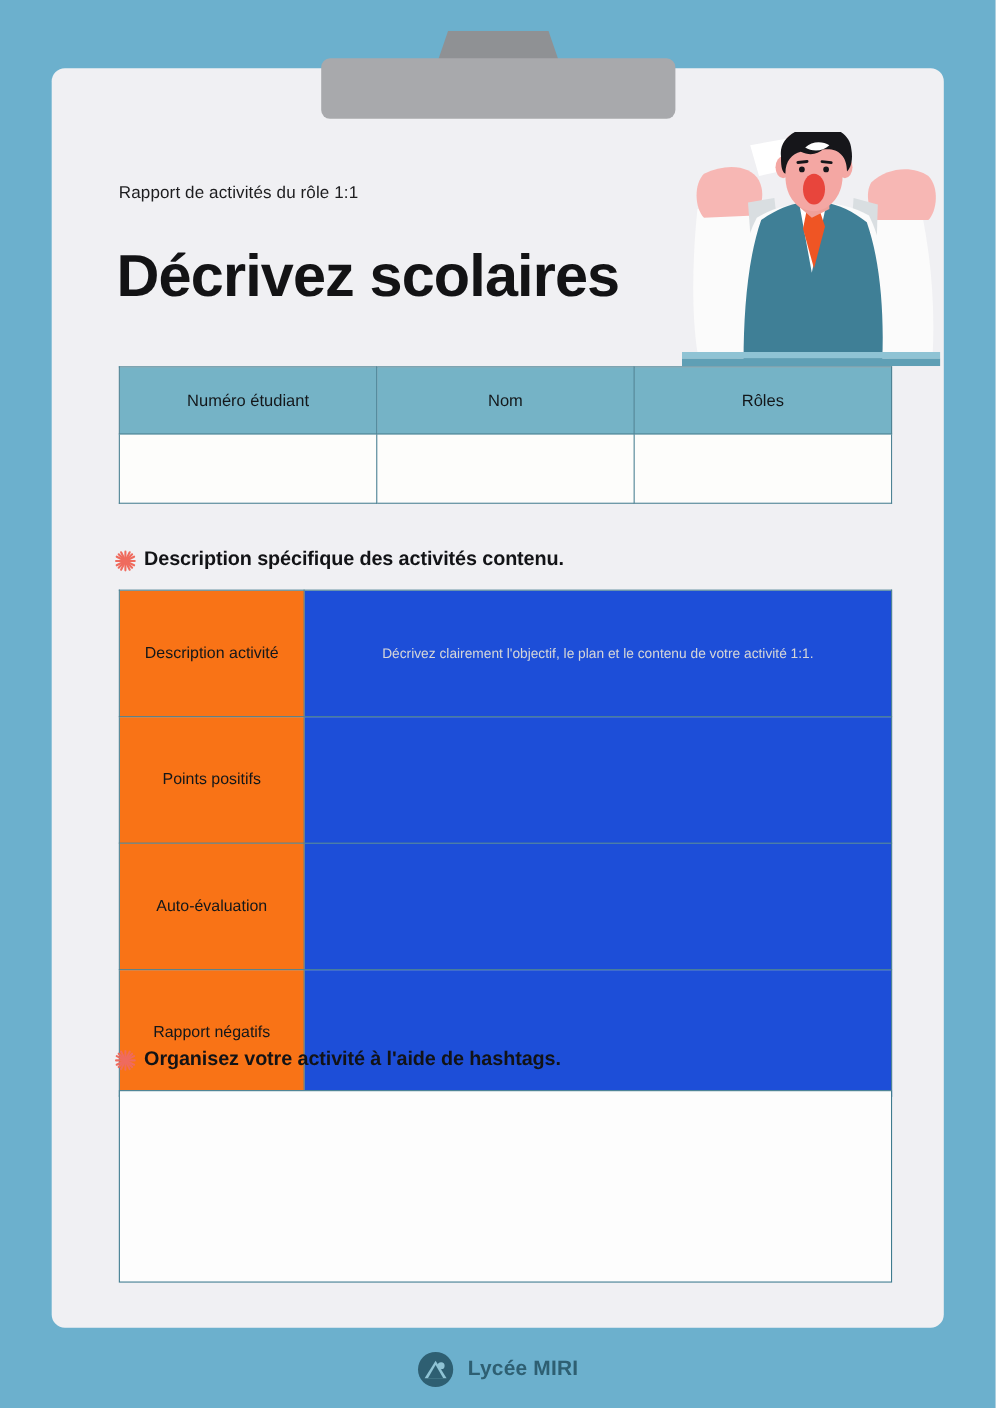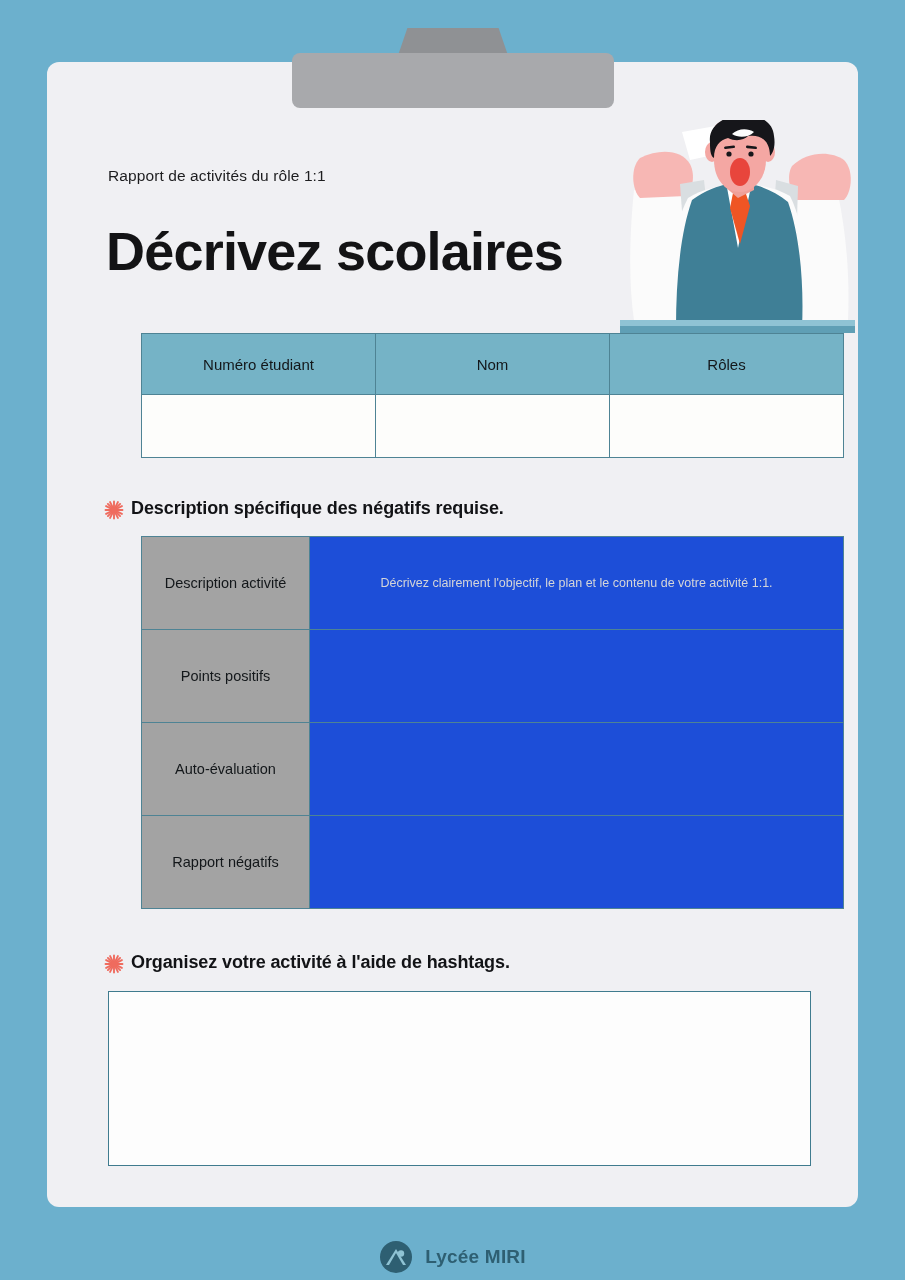--- a/index.html
+++ b/index.html
@@ -88,21 +88,20 @@
   }
   .illustration svg { display: block; }
 
   
   .tbl {
     position: absolute;
     border-collapse: collapse;
     table-layout: fixed;
     font-size: 14.5px;
     color: #15171a;
-    margin-left: 33px;
   }
   .tbl td, .tbl th {
     border: 1px solid #4e8394;
     font-weight: normal;
   }
 
   
   .tbl-student {
     left: 61px;
     top: 271px;
@@ -121,22 +120,22 @@
   }
 
   
   .tbl-desc {
     left: 61px;
     top: 474px;
     width: 703px;
   }
   .tbl-desc th {
     width: 168px;
-    height: 93px;
-    background: #a3a3a3;
+    height: 115px;
+    background: #f97316;
     text-align: center;
     font-size: 14.5px;
     color: #13171a;
     padding: 0 4px;
   }
   .tbl-desc td {
     background: #1d4ed8;
     padding: 0 2px;
     vertical-align: middle;
   }
@@ -183,21 +182,20 @@
   
   .footer {
     position: absolute;
     left: 0;
     top: 1228px;
     width: 905px;
     display: flex;
     align-items: center;
     justify-content: center;
     gap: 12px;
-    margin-top: 12px;
   }
   .footer-logo {
     width: 34px;
     height: 34px;
     flex: 0 0 34px;
   }
   .footer-name {
     font-size: 19px;
     font-weight: bold;
     color: #2e5f72;
@@ -292,21 +290,21 @@
           <line x1="3.9" y1="3.9" x2="16.1" y2="16.1"></line>
           <line x1="16.1" y1="3.9" x2="3.9" y2="16.1"></line>
           <line x1="6.1" y1="2.1" x2="13.9" y2="17.9"></line>
           <line x1="13.9" y1="2.1" x2="6.1" y2="17.9"></line>
           <line x1="2.1" y1="6.1" x2="17.9" y2="13.9"></line>
           <line x1="2.1" y1="13.9" x2="17.9" y2="6.1"></line>
         </g>
         <circle cx="10" cy="10" r="2.7" fill="#ef6b5e"></circle>
       </svg>
     </span>
-    <span>Description spécifique des négatifs requise.</span>
+    <span>Description spécifique des activités contenu.</span>
   </div>
 
   <table class="tbl tbl-desc">
     <tbody>
       <tr>
         <th>Description activité</th>
         <td>
           <span class="placeholder">Décrivez clairement l'objectif, le plan et le contenu de votre activité 1:1.</span>
         </td>
       </tr>

